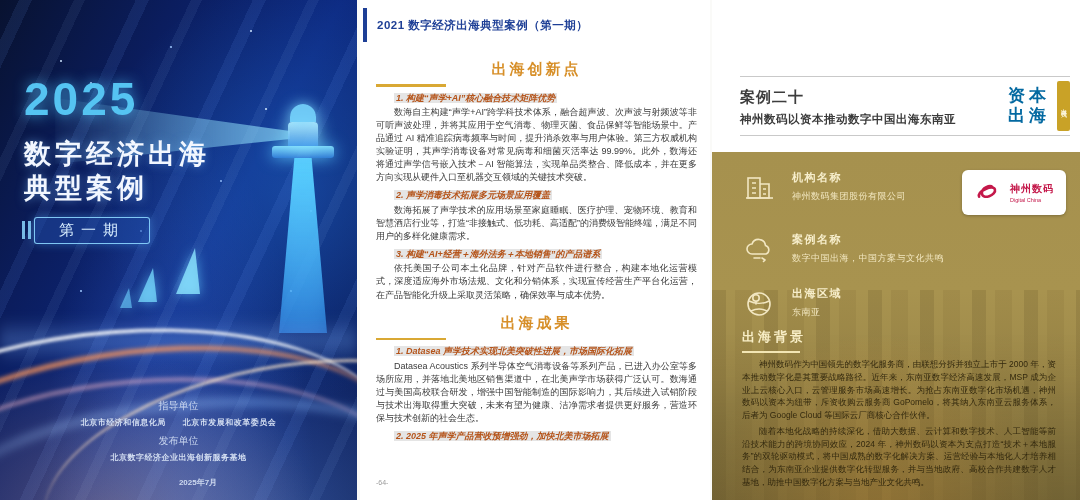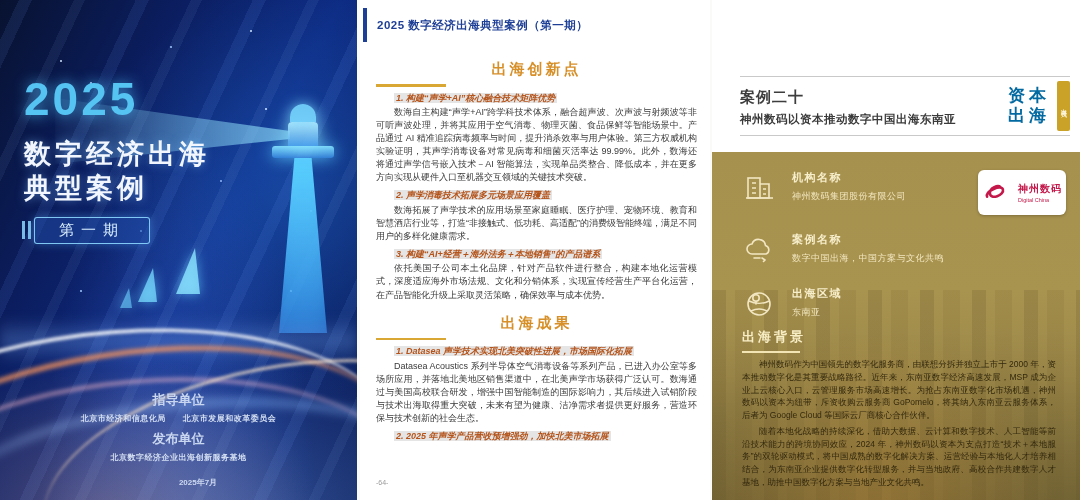--- a/index.html
+++ b/index.html
@@ -45,21 +45,21 @@
     background:radial-gradient(ellipse at 30% 115%,rgba(255,170,110,.30),transparent 60%),radial-gradient(ellipse at 75% 120%,rgba(120,170,255,.35),transparent 65%);}
   .cov-year{position:absolute;left:24px;top:72px;font-size:46px;font-weight:800;letter-spacing:3px;color:#55c4f2;
     text-shadow:0 0 14px rgba(80,190,250,.8);}
   .cov-t1{position:absolute;left:24px;top:136px;font-size:27px;font-weight:800;letter-spacing:4px;color:#f2f7ff;text-shadow:0 0 10px rgba(120,190,255,.55);}
   .cov-t2{position:absolute;left:24px;top:170px;font-size:27px;font-weight:800;letter-spacing:4px;color:#f2f7ff;text-shadow:0 0 10px rgba(120,190,255,.55);}
   .issue-marks{position:absolute;left:22px;top:221px;display:flex;gap:3px;}
   .issue-marks i{display:block;width:3px;height:18px;background:rgba(140,215,255,.85);}
   .issue-badge{position:absolute;left:34px;top:217px;padding:3px 24px;border:1px solid rgba(140,215,255,.9);
     background:rgba(35,85,180,.45);color:#d8eeff;font-size:15px;letter-spacing:7px;border-radius:3px;box-shadow:0 0 10px rgba(90,180,255,.4);}
   .cov-footer{position:absolute;left:0;bottom:0;width:100%;text-align:center;color:#c9d6ef;}
-  .cf-label{font-size:13px;font-weight:700;margin-top:6px;}
+  .cf-label{font-size:10px;font-weight:400;margin-top:6px;}
   .cf-orgs{font-size:8px;font-weight:700;margin-top:4px;letter-spacing:.5px;color:#d4dff2;}
   .cf-date{font-size:8px;font-weight:700;margin:14px 0 12px;color:#cdd9ef;padding-left:39px;}
 
   
   .page-mid{position:absolute;left:360px;top:0;width:350px;height:500px;background:#ffffff;}
   .mid-header{position:absolute;left:3px;top:8px;display:flex;align-items:center;}
   .mid-header .bar{width:4px;height:34px;background:#1e3f96;}
   .mid-header .htext{margin-left:10px;font-size:11.5px;font-weight:700;color:#1e3f96;letter-spacing:.5px;}
   .mid-body{position:absolute;left:16px;right:13px;top:60px;}
   .sec-title{font-size:15px;font-weight:800;color:#d78f28;letter-spacing:3px;text-align:center;}
@@ -89,21 +89,21 @@
     background:
       linear-gradient(to top,rgba(70,55,22,.55),transparent 80%),
       repeating-linear-gradient(90deg,rgba(70,55,20,.30) 0 14px,transparent 14px 23px,rgba(95,75,30,.22) 23px 40px,transparent 40px 52px);}
   .sky-glow{position:absolute;left:0;right:0;bottom:0;height:190px;
     background:radial-gradient(ellipse at 45% 105%,rgba(235,170,70,.40),transparent 62%);}
   .info-item{position:absolute;left:30px;display:flex;align-items:flex-start;}
   .info-icon{width:34px;height:34px;flex:0 0 34px;margin-right:16px;}
   .info-icon svg{width:100%;height:100%;}
   .info-label{font-size:11px;font-weight:700;color:#f7eecb;letter-spacing:1.5px;}
   .info-value{font-size:9px;color:#f1e6bf;margin-top:5px;letter-spacing:.5px;}
-  .logo-box{position:absolute;right:14px;top:18px;width:88px;height:45px;background:#ffffff;border-radius:6px;
+  .logo-box{position:absolute;right:14px;top:18px;width:104px;height:45px;background:#ffffff;border-radius:6px;
     display:flex;align-items:center;justify-content:center;gap:10px;box-shadow:0 1px 3px rgba(0,0,0,.25);}
   .logo-swirl{width:26px;height:26px;}
   .logo-txt .cn{font-size:10px;font-weight:800;color:#c4184a;letter-spacing:1px;}
   .logo-txt .en{font-size:5.5px;color:#c4184a;margin-top:1px;}
   .bg-sec-title{position:absolute;left:30px;top:176px;font-size:13px;font-weight:800;color:#f8eec6;letter-spacing:3px;}
   .bg-sec-title .rule{display:block;width:58px;height:2px;background:#f3e6b4;margin-top:5px;}
   .bg-paras{position:absolute;left:30px;right:24px;top:206px;}
   .bg-paras p{font-size:8.5px;color:#33290e;line-height:1.5;text-align:justify;text-indent:17px;margin:0 0 3px;}
 </style>
 </head>
@@ -144,21 +144,21 @@
       <div class="cf-orgs">北京市经济和信息化局　　北京市发展和改革委员会</div>
       <div class="cf-label">发布单位</div>
       <div class="cf-orgs">北京数字经济企业出海创新服务基地</div>
       <div class="cf-date">2025年7月</div>
     </div>
   </div>
 
   <div class="page-mid">
     <div class="mid-header">
       <div class="bar"></div>
-      <div class="htext">2025 数字经济出海典型案例（第一期）</div>
+      <div class="htext">2021 数字经济出海典型案例（第一期）</div>
     </div>
     <div class="mid-body">
       <div class="sec-title"><span>出海创新点</span><span class="rule"></span></div>
 
       <div class="item-h"><span>1. 构建“声学+AI”核心融合技术矩阵优势</span></div>
       <p class="item-p">数海自主构建“声学+AI”跨学科技术体系，融合超声波、次声波与射频波等非可听声波处理，并将其应用于空气消毒、物理灭菌、食品保鲜等智能场景中。产品通过 AI 精准追踪病毒频率与时间，提升消杀效率与用户体验。第三方权威机构实验证明，其声学消毒设备对常见病毒和细菌灭活率达 99.99%。此外，数海还将通过声学信号嵌入技术－AI 智能算法，实现单品类整合、降低成本，并在更多方向实现从硬件入口至机器交互领域的关键技术突破。</p>
 
       <div class="item-h"><span>2. 声学消毒技术拓展多元场景应用覆盖</span></div>
       <p class="item-p">数海拓展了声学技术的应用场景至家庭睡眠、医疗护理、宠物环境、教育和智慧酒店行业等，打造“非接触式、低功耗、高适配”的消费级智能终端，满足不同用户的多样化健康需求。</p>
 

